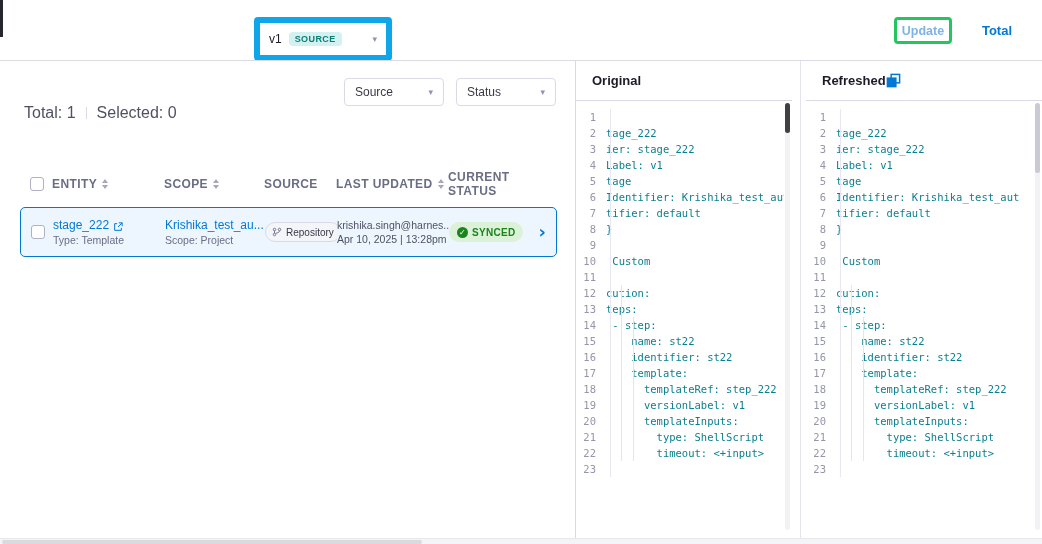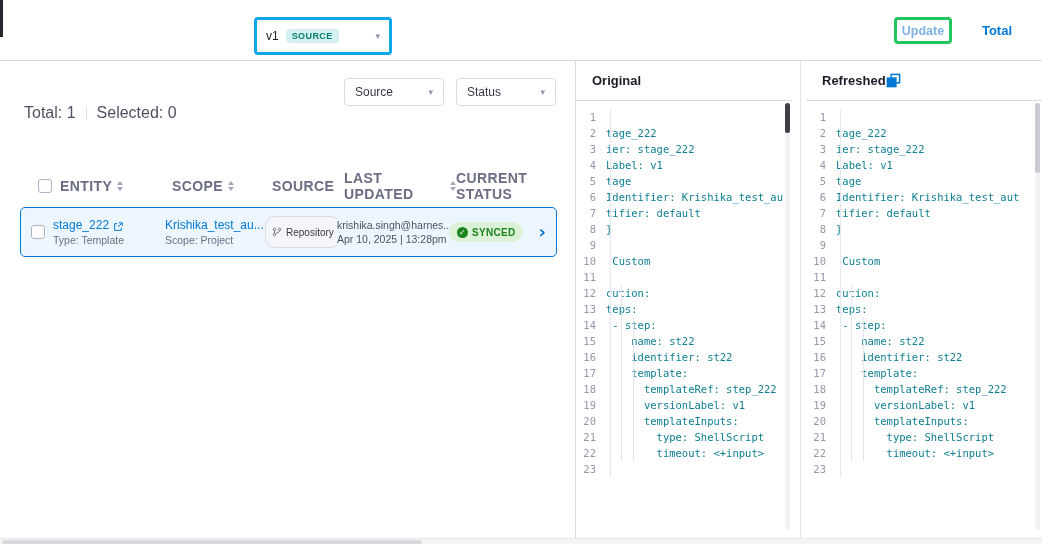--- a/index.html
+++ b/index.html
@@ -6,21 +6,21 @@
   html,body { background:#fff; }
   body { font-family:"Liberation Sans","DejaVu Sans",sans-serif; color:#1C1C28; }
   .page { position:relative; width:1042px; height:544px; background:#fff; overflow:hidden; }
 
   .corner-mark { position:absolute; left:0; top:0; width:3px; height:37px; background:#26262e; }
 
   
   .title { position:absolute; left:24px; top:0; height:60px; display:flex; align-items:center;
            font-size:14px; font-weight:bold; color:#1C1C28; }
   .version-select { position:absolute; left:254px; top:17px; width:138px; height:27px;
-           border:3px solid #0ea5e9; border-radius:4px; background:#fff;
+           border:6px solid #0ea5e9; border-radius:4px; background:#fff;
            display:flex; align-items:center; gap:7px; padding:16px 9px; cursor:pointer; }
   .v-label { font-size:12px; color:#1C1C28; }
   .stable-badge { background:#D2F1F0; color:var(--stable-teal); font-size:9px; font-weight:bold;
            letter-spacing:.4px; padding:2px 6px; border-radius:4px; }
   .chev { margin-left:auto; color:#9293AB; font-size:9px; font-family:"DejaVu Sans",sans-serif; }
   .update-btn { position:absolute; right:90px; top:17px; width:58px; height:27px; background:#fff;
            border:3px solid #22c55e; border-radius:4px; color:#7FB3E6; font-size:12.5px; font-weight:600;
            font-family:inherit; cursor:default; }
   .cancel-btn { position:absolute; right:30px; top:17px; height:27px; display:flex; align-items:center;
            color:var(--accent-blue); font-size:13px; font-weight:bold; cursor:pointer; text-decoration:none; }
@@ -34,37 +34,37 @@
   .dropdown { position:absolute; top:78px; height:28px; width:100px; border:1px solid #D9DAE5; border-radius:4px;
            background:#fff; display:flex; align-items:center; padding:0 10px; font-size:12px; color:#383946; cursor:pointer; }
   .dd-source { left:344px; } .dd-status { left:456px; }
 
   .summary { position:absolute; left:24px; top:105px; height:16px; display:flex; align-items:center;
            font-size:16px; color:#4F5162; }
   .vsep { width:1px; height:12px; background:#D9DAE5; margin:0 10px; }
 
   
   .grid-row { display:grid; grid-template-columns:22px 112px 100px 72px 112px 84px 1fr; align-items:center; padding:0 10px; }
-  .thead { position:absolute; left:28px; top:170px; width:537px; height:28px;
-           font-size:14px; font-weight:bold; color:#6B6D85; letter-spacing:.4px; }
+  .thead { position:absolute; left:20px; top:170px; width:537px; height:28px;
+           font-size:12px; font-weight:bold; color:#6B6D85; letter-spacing:.4px; }
   .th { display:flex; align-items:center; }
   .sort { display:inline-flex; flex-direction:column; gap:2px; margin-left:5px; }
   .sort i { width:0; height:0; border-left:3px solid transparent; border-right:3px solid transparent; }
   .sort .up { border-bottom:4px solid #A6A7BB; }
   .sort .dn { border-top:4px solid #A6A7BB; }
   .checkbox { width:14px; height:14px; border:1px solid #B0B1C4; border-radius:3px; background:#fff; display:inline-block; cursor:pointer; }
 
   .row-card { position:absolute; left:20px; top:207px; width:537px; height:50px; background:var(--row-highlight);
            border:1px solid var(--accent-blue); border-radius:5px; cursor:pointer; }
   .cell { display:flex; flex-direction:column; gap:2px; overflow:hidden; }
   .link-row { display:flex; align-items:flex-end; gap:4px; }
   .link { color:var(--accent-blue); font-size:12px; text-decoration:none; white-space:nowrap; }
   .sub { font-size:10.5px; color:#6B6D85; white-space:nowrap; overflow:hidden; }
   .sub.dark { color:#4F5162; }
-  .source-pill { display:inline-flex; align-items:center; gap:4px; height:32px; padding:0 6px; border:1px solid #D9DAE5;
+  .source-pill { display:inline-flex; align-items:center; gap:4px; height:20px; padding:0 6px; border:1px solid #D9DAE5;
            background:#F4F5F9; border-radius:10px; font-size:10px; color:#383946; width:max-content; }
   .status-pill { display:inline-flex; align-items:center; gap:4px; height:20px; padding:0 8px; background:#DCF2D8;
            border-radius:10px; font-size:10px; font-weight:bold; color:var(--success-green); width:max-content; letter-spacing:.3px; }
   .check-circle { width:11px; height:11px; border-radius:50%; background:var(--success-green); color:#fff; font-size:8px;
            display:inline-flex; align-items:center; justify-content:center; font-family:"DejaVu Sans",sans-serif; }
   .row-chevron { justify-self:end; color:var(--accent-blue); font-size:18px; font-weight:bold; line-height:1;
            font-family:"DejaVu Sans",sans-serif; cursor:pointer; }
 
   
   .vdiv { position:absolute; top:61px; width:1px; height:477px; background:#D9DAE5; }

